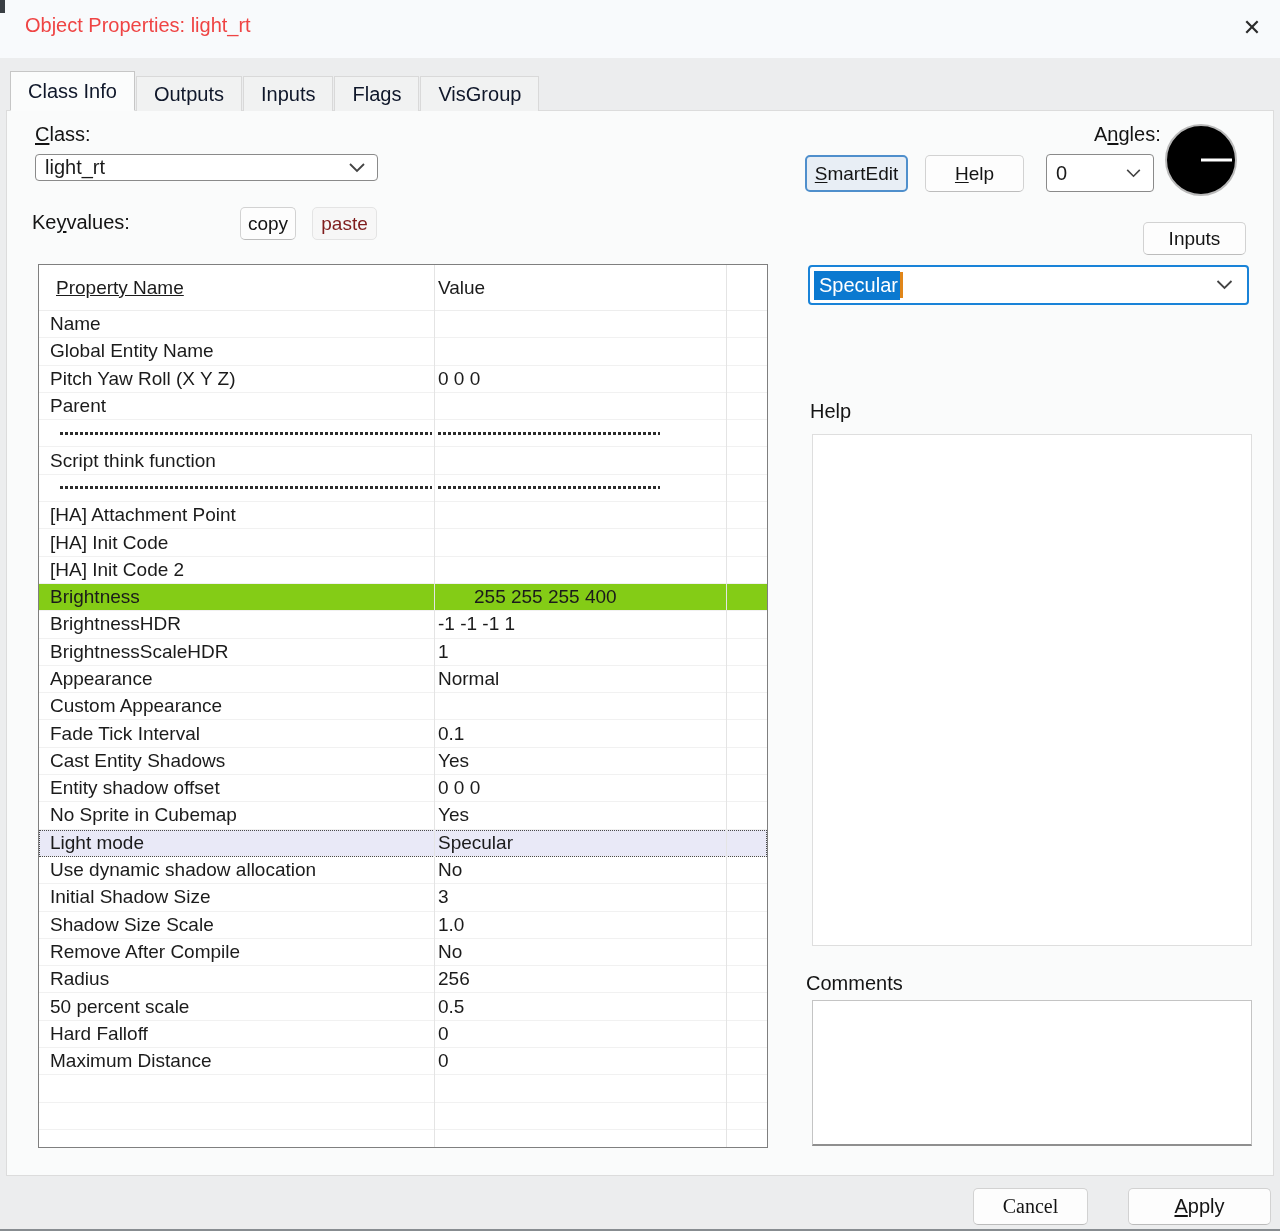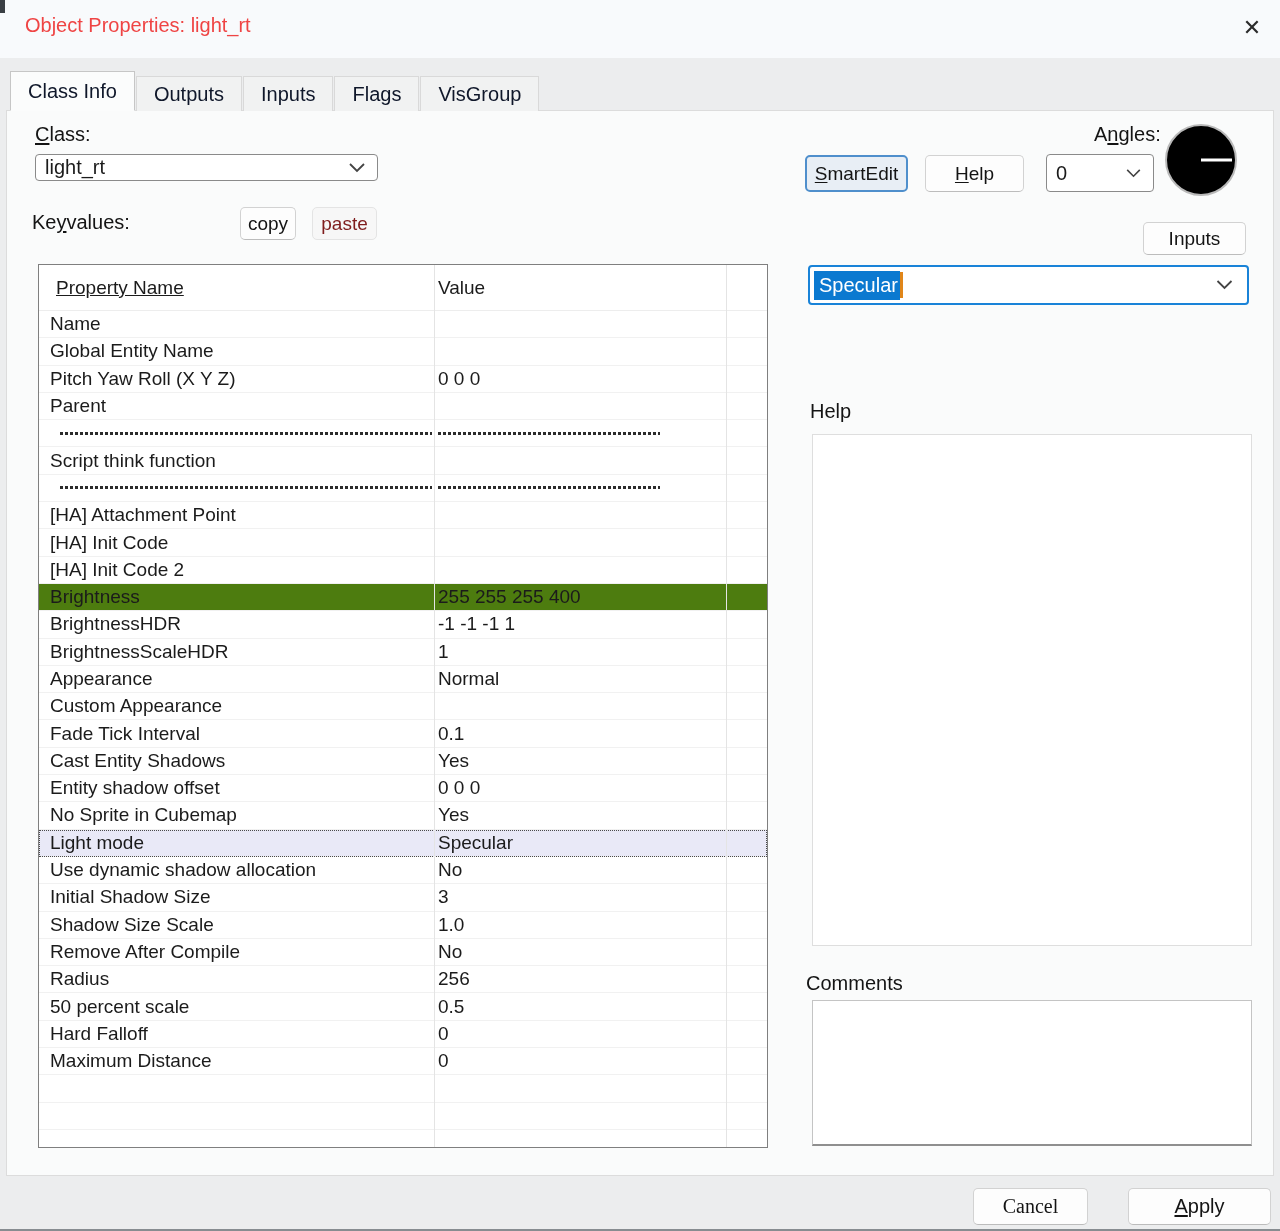--- a/index.html
+++ b/index.html
@@ -53,21 +53,21 @@
   
   .ptable { left:38px; top:264px; width:730px; height:884px; background:#fff;
     border:1px solid #7f7f7f; overflow:hidden; }
   .pdivider { position:absolute; top:0; bottom:0; width:1px; background:#e4e4e4; z-index:5; }
   .phead { display:flex; height:46px; align-items:center; font-size:19px; border-bottom:1px solid #ededed; }
   .prow { display:flex; height:27.3px; align-items:center; font-size:19px; border-bottom:1px solid #f1f1f1; position:relative; }
   .pcell { overflow:hidden; white-space:nowrap; }
   .pname { width:395px; padding-left:11px; }
   .pvalue { flex:1; padding-left:4px; }
   .phead .pname { padding-left:17px;text-decoration:underline; }
-  .prow.highlight { background:#4d7c0f; }
+  .prow.highlight { background:#84cc16;gap:36px; }
   .prow.selected { background:#e9e9f7; outline:1px dotted #4a4a4a; outline-offset:-1px; }
   .dash { height:3px; background-image:repeating-linear-gradient(90deg,#2b2b2b 0 3px,transparent 3px 5px); }
   .dash-n { width:372px; margin-left:10px; }
   .dash-v { width:222px; }
 
   
   .kv-combo { left:808px; top:265px; width:441px; height:40px; background:#fff;
     border:2px solid #1983d8; border-radius:4px; display:flex; align-items:center; padding-left:4px; }
   .kv-sel { background:#0b79d0; color:#fff; font-size:20px; padding:4px 2px 5px 5px; line-height:1; }
   .kv-caret { width:3px; height:26px; background:#e0861a; }

